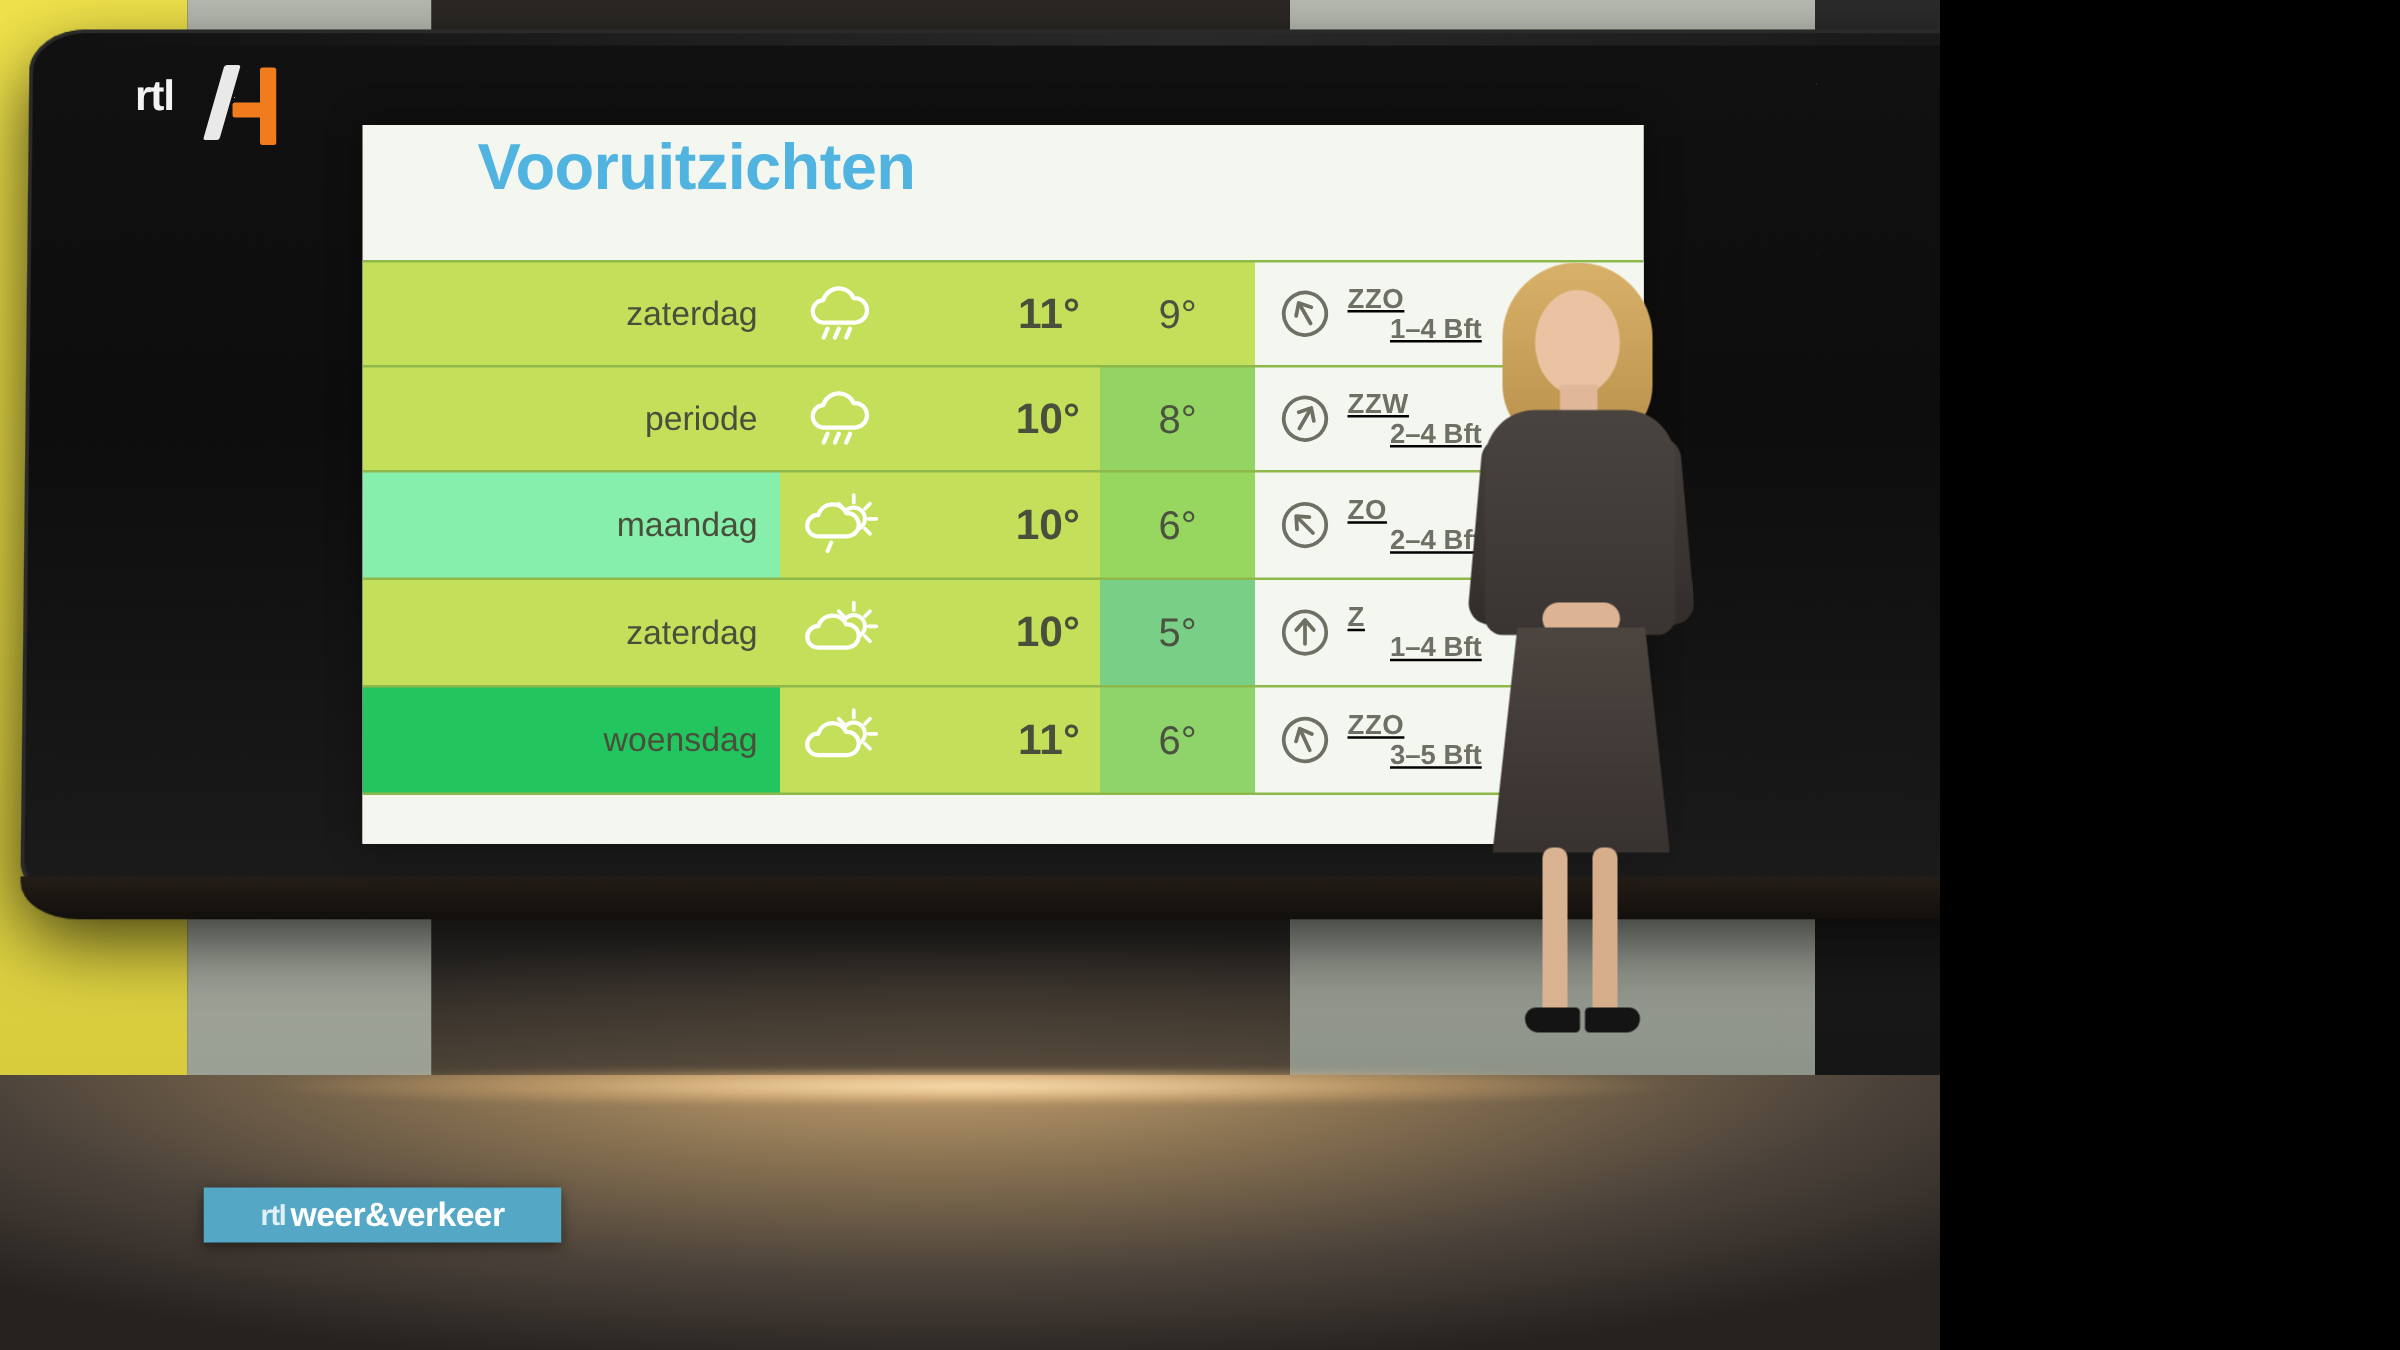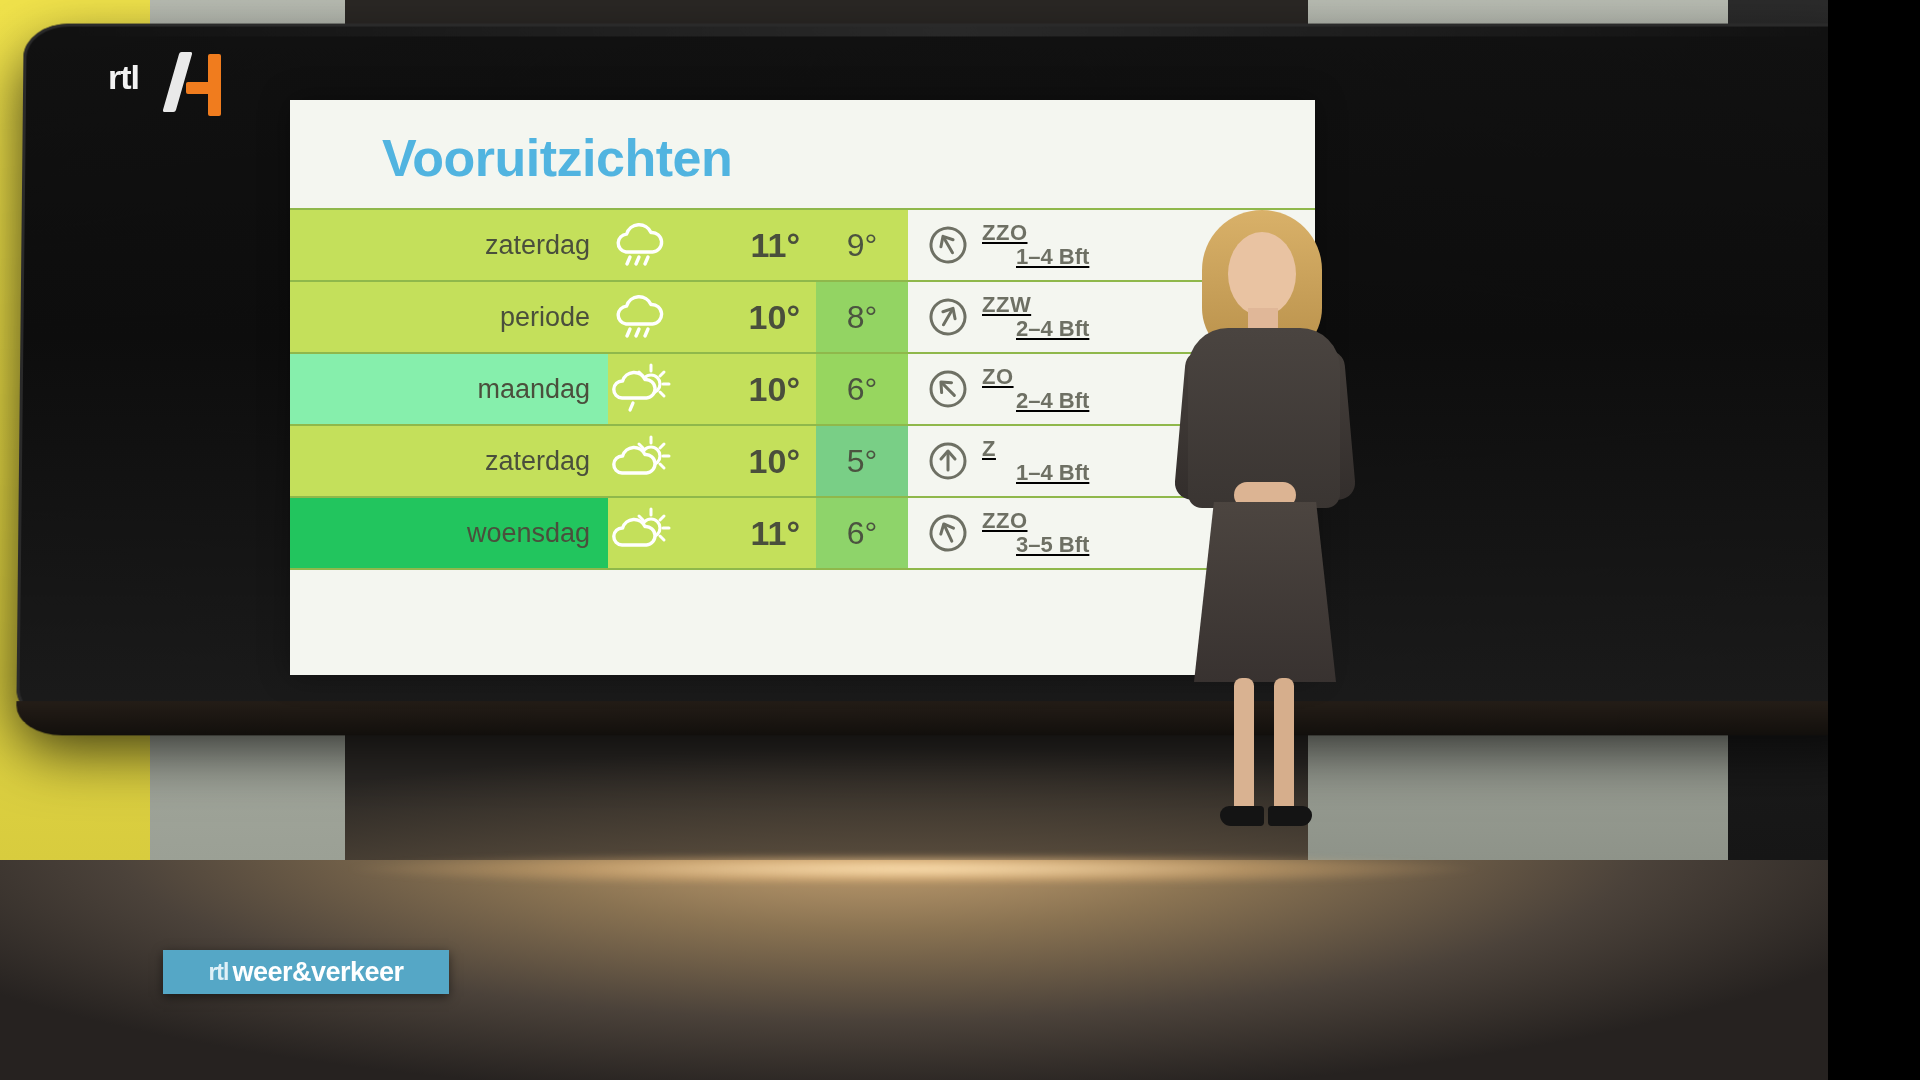--- a/index.html
+++ b/index.html
@@ -1,18 +1,18 @@
 <!DOCTYPE html>
 <html><head>
 <meta charset="utf-8">
 <style>
   html,body{margin:0;padding:0;background:#000;}
   body{width:1920px;height:1080px;overflow:hidden;font-family:"Liberation Sans",sans-serif;}
 
-  #stage{position:relative;width:1828px;height:1080px;overflow:hidden;
+  #stage{position:relative;width:1552px;height:1080px;overflow:hidden;
     background:
       radial-gradient(ellipse 1400px 420px at 50% 108%, #fbe6c6 0%, #d9b98b 28%, #6a5a46 62%, #2a2724 100%),
       linear-gradient(#1a1a1a,#1a1a1a);
   }
 
   
   .wall{position:absolute;top:0;height:860px;}
   .wall-yellow{left:0;width:150px;background:linear-gradient(180deg,#f0e24a 0%,#e9dc44 55%,#d8cc3e 100%);}
   .wall-grey-l{left:150px;width:195px;background:linear-gradient(180deg,#b8bcb2 0%,#aeb2a8 60%,#9ba095 100%);}
   .wall-grey-r{right:0;width:520px;background:linear-gradient(180deg,#b9bdb3 0%,#a9ada3 70%,#8e9389 100%);}
@@ -43,25 +43,25 @@
     font-family:"Liberation Sans",sans-serif;}
   .logo-slash{position:absolute;left:63px;top:4px;width:13px;height:60px;background:#e9e9e9;
     transform:skewX(-16deg);border-radius:2px;}
   .logo-v{position:absolute;left:78px;top:34px;width:34px;height:12px;background:#f07c1e;border-radius:2px;}
   .logo-b{position:absolute;left:100px;top:6px;width:13px;height:62px;background:#f07c1e;border-radius:2px;}
 
   
   .panel{position:absolute;left:290px;top:100px;width:1025px;height:575px;
     background:#f4f6f0;overflow:hidden;
     box-shadow:0 0 28px rgba(0,0,0,.35);}
-  .panel-title{position:absolute;left:92px;top:28px;font-size:52px;font-weight:700;color:#51b4e0;
+  .panel-title{position:absolute;left:92px;top:4px;font-size:52px;font-weight:700;color:#51b4e0;
     letter-spacing:-.5px;}
 
   table.fc{position:absolute;left:0;top:108px;width:100%;border-collapse:collapse;}
-  table.fc td{padding:0;}
+  table.fc td{padding:16px;}
   .row{height:72px;}
   .c-day{width:300px;text-align:right;padding-right:18px !important;font-size:27px;color:#4a4f3c;}
   .c-icon{width:96px;text-align:center;}
   .c-max{width:96px;text-align:right;padding-right:16px !important;font-size:34px;font-weight:700;color:#4a4f3c;}
   .c-min{width:92px;text-align:center;font-size:32px;color:#4b5340;}
   .c-wind{background:#f4f6f0;padding-left:18px !important;text-decoration:underline;}
   .rowline{border-top:2px solid #8fb84b;}
 
   .wind-wrap{display:flex;align-items:center;gap:12px;}
   .wind-txt{line-height:1.08;}

